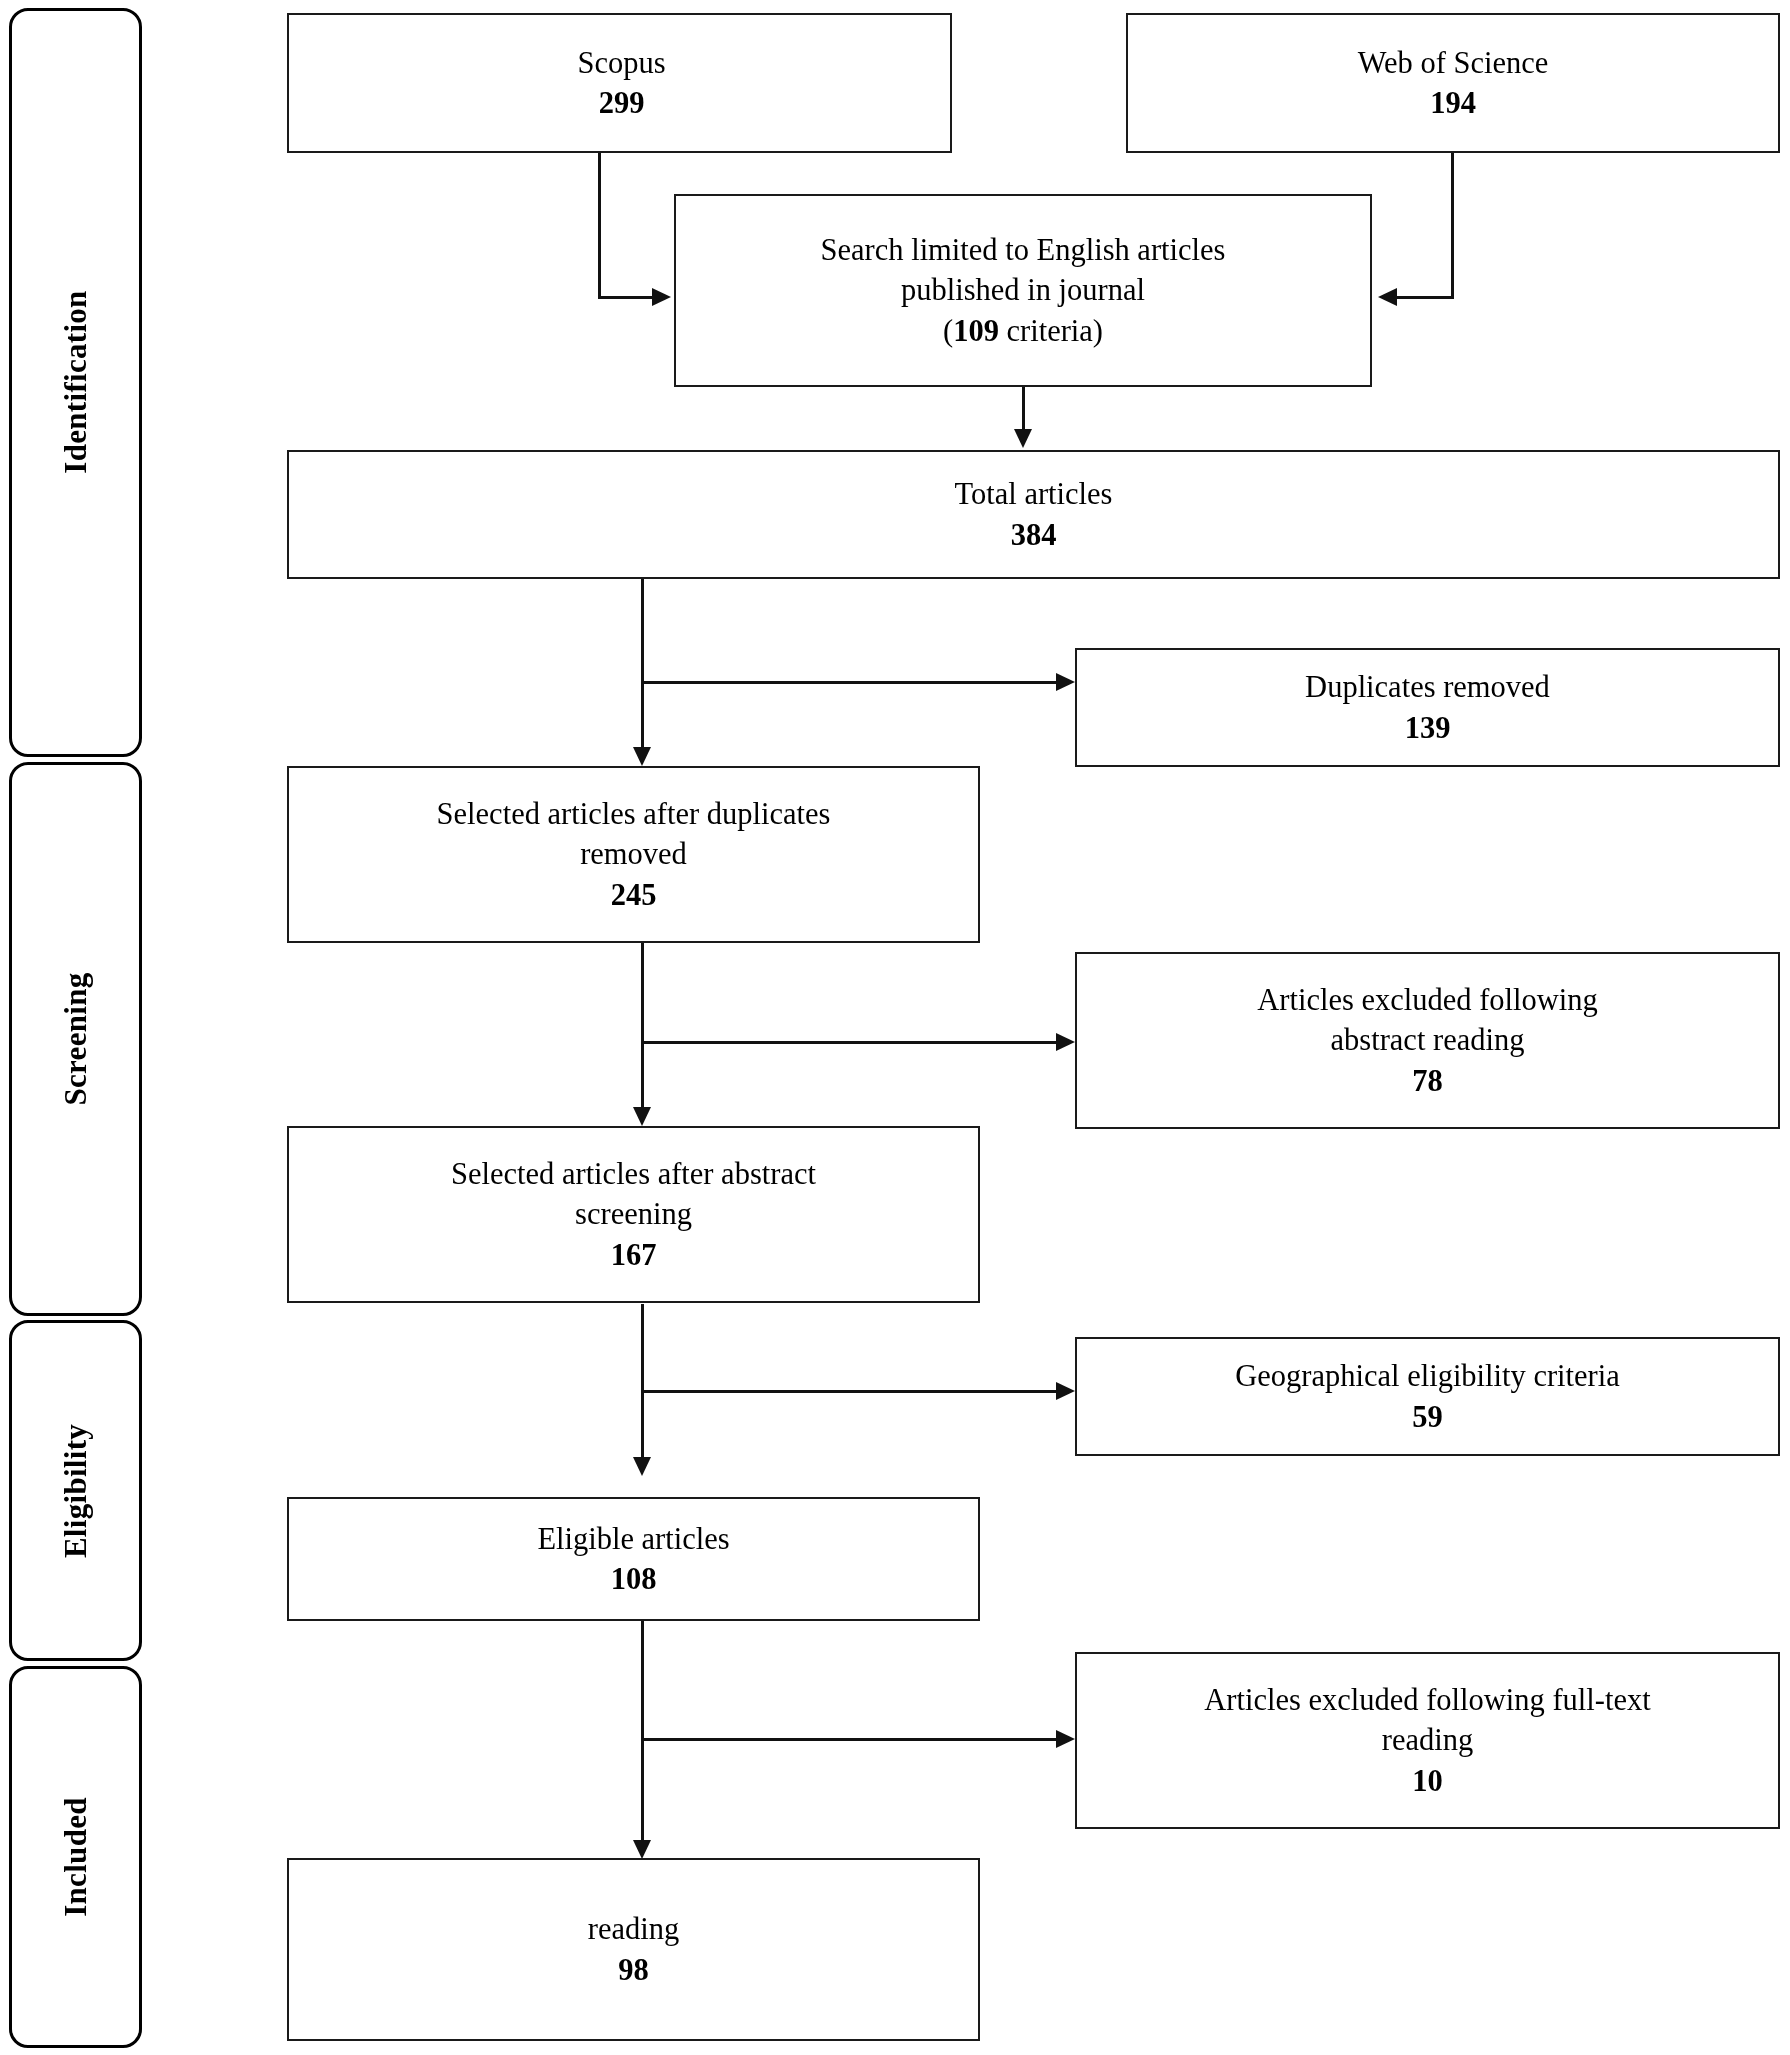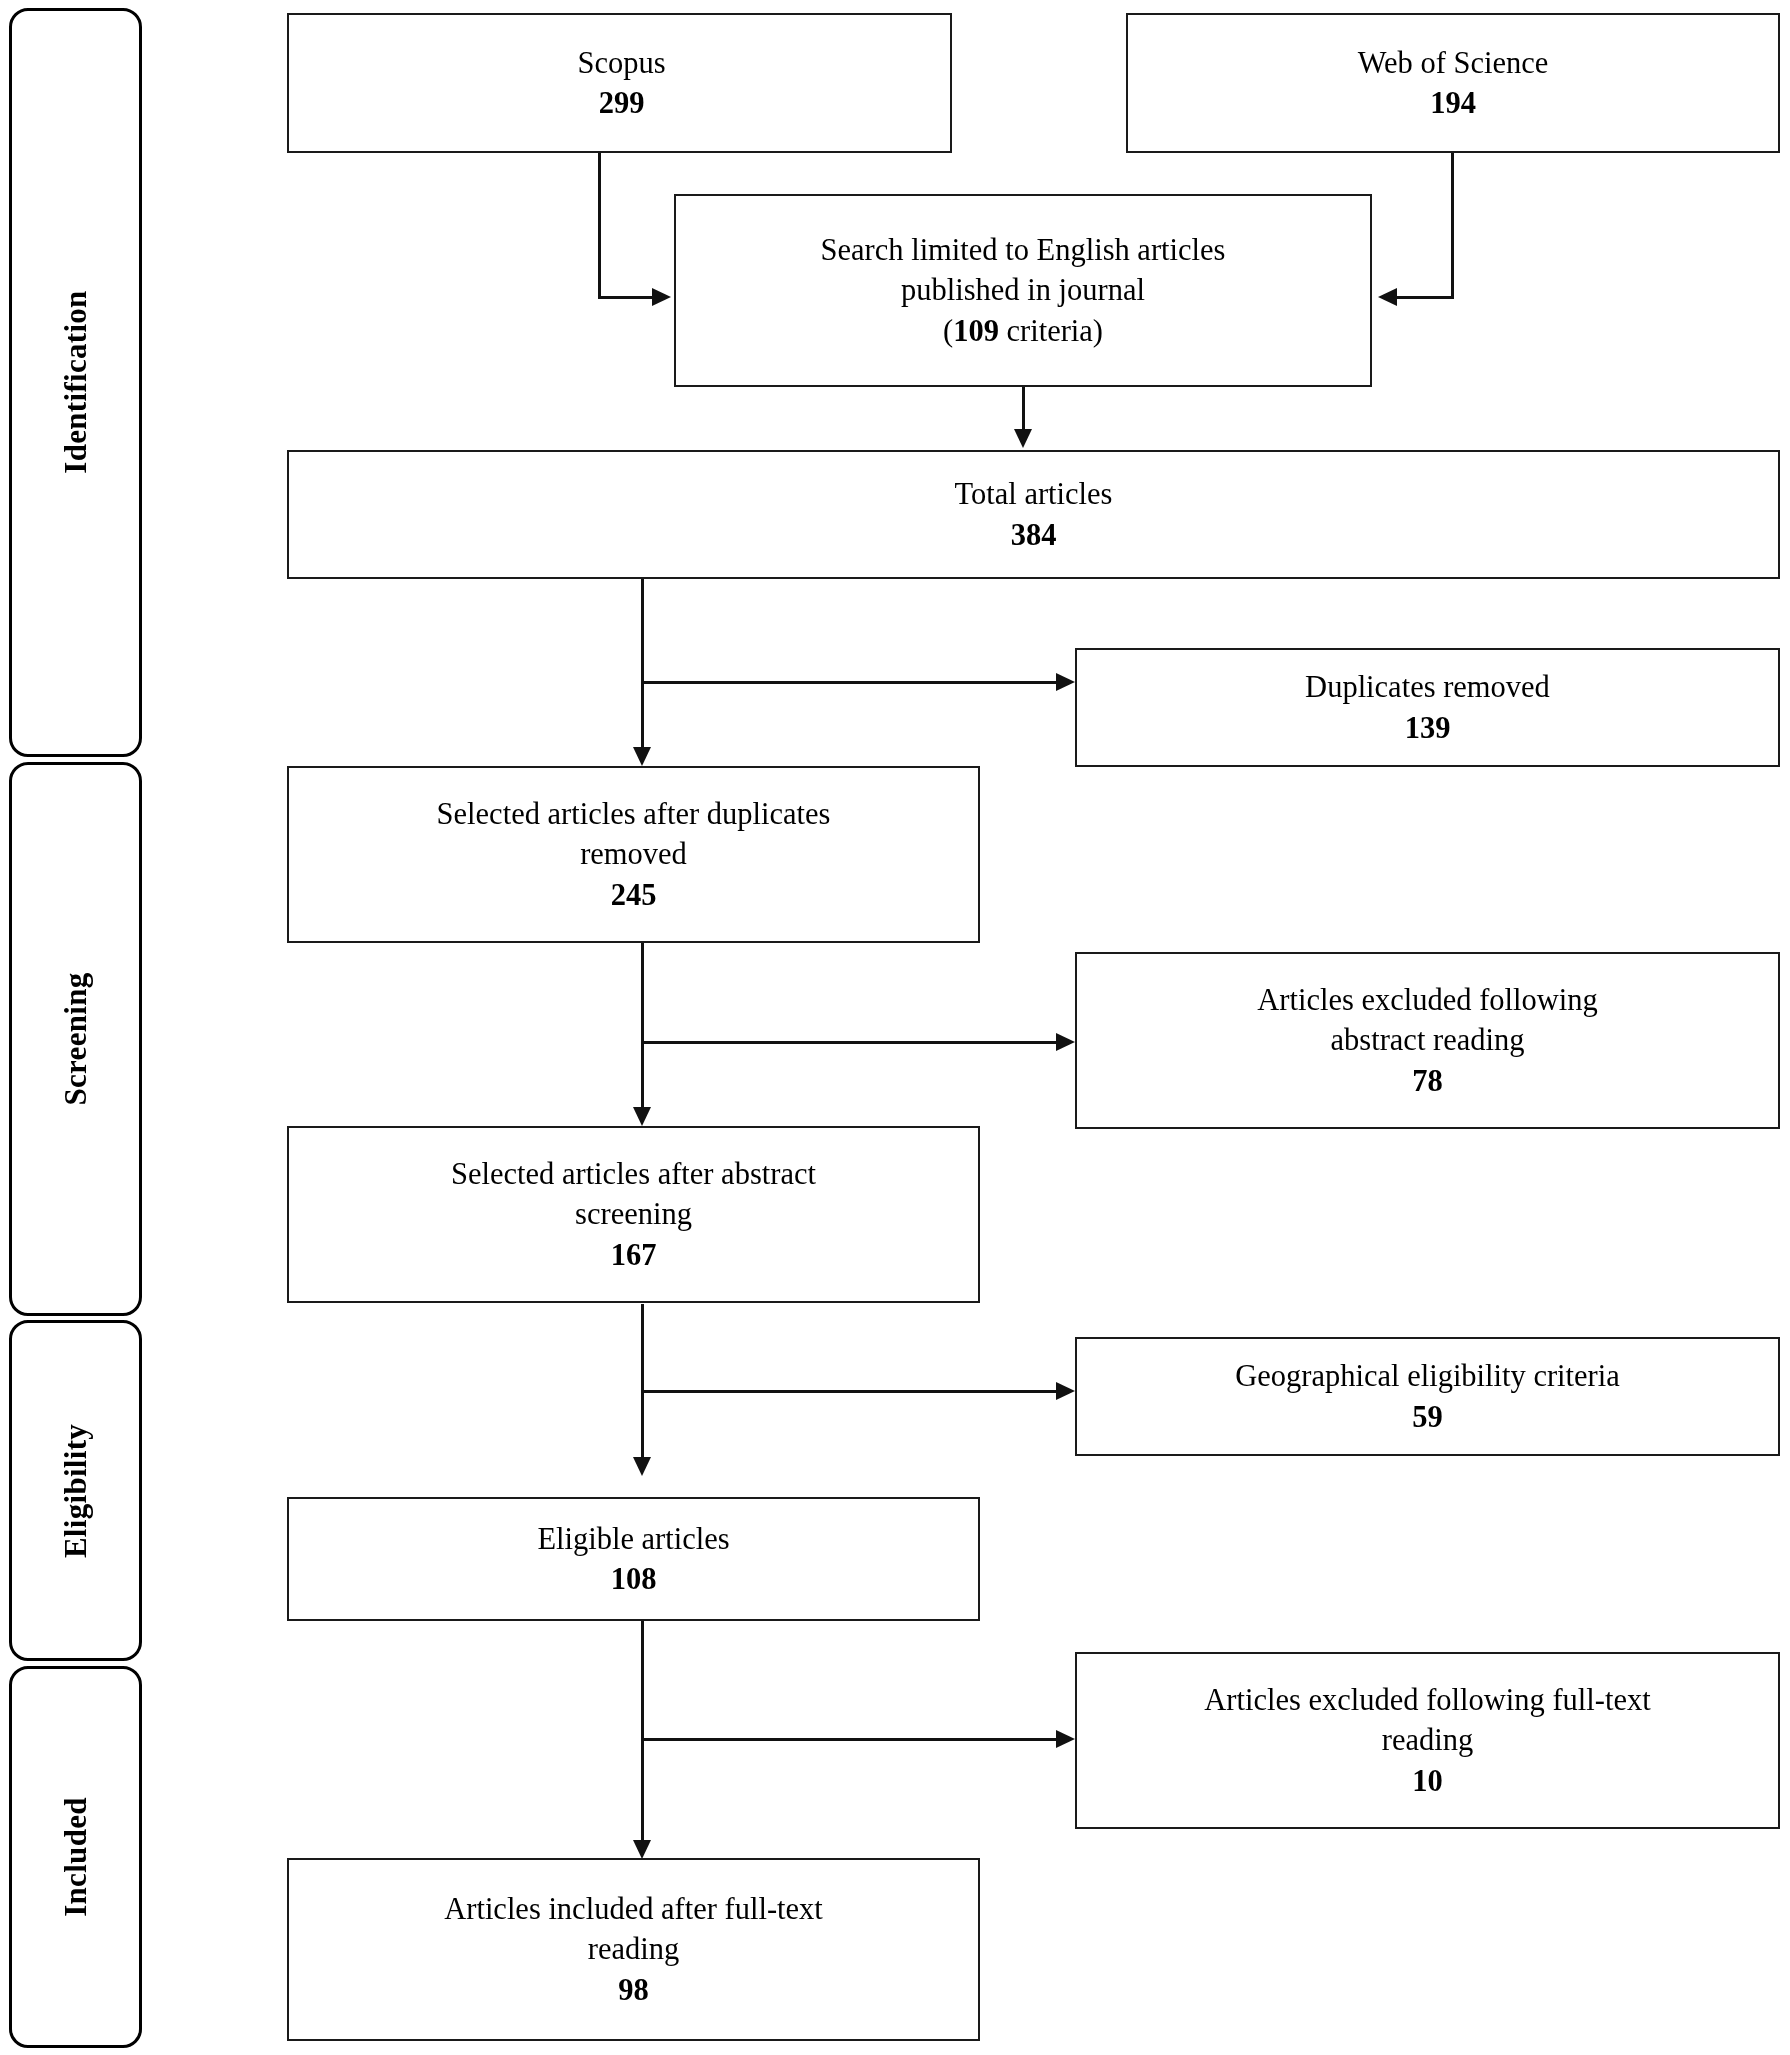--- a/index.html
+++ b/index.html
@@ -201,19 +201,18 @@
   <div class="hline" style="left:641px; top:1738px; width:416px; height:2.8px;"></div>
   <div class="arrow-right" style="left:1056px; top:1730px;"></div>
 
   <div class="flow-box" style="left:1075px; top:1652px; width:705px; height:177px;">
     <span class="line">Articles excluded following full-text</span>
     <span class="line">reading</span>
     <span class="line count">10</span>
   </div>
 
   <div class="flow-box" style="left:287px; top:1858px; width:693px; height:183px;">
-    <span class="line">Articles included after full-text</span>
     <span class="line">reading</span>
     <span class="line count">98</span>
   </div>
 
 </div>
 
 
 </body></html>

